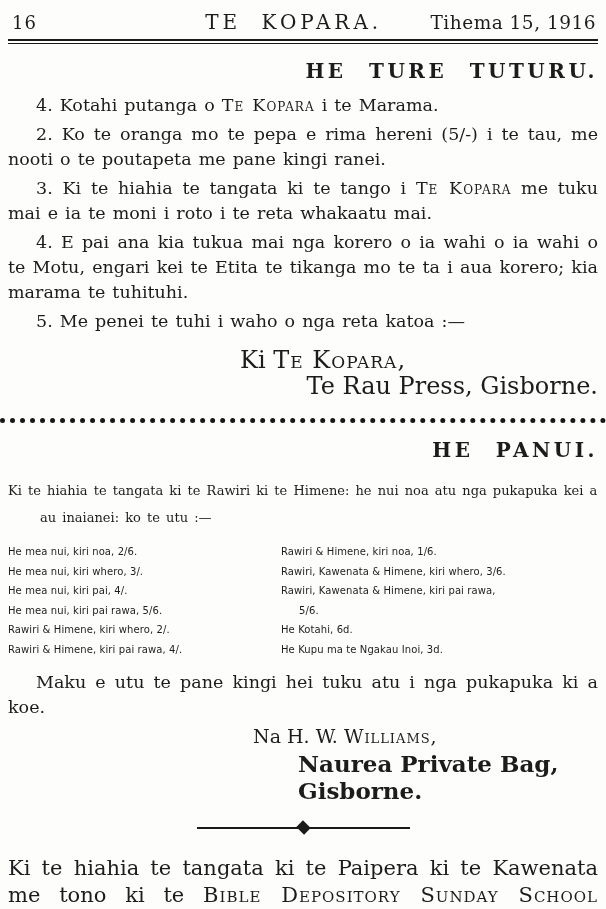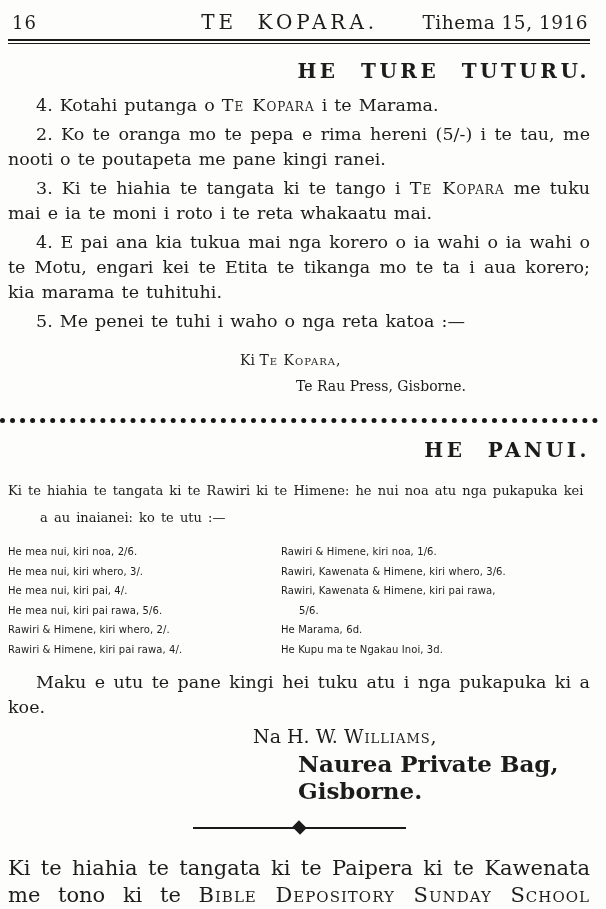--- a/index.html
+++ b/index.html
@@ -8,21 +8,21 @@
     width: 606px;
     height: 909px;
     overflow: hidden;
     font-family: "DejaVu Serif", "Liberation Serif", serif;
     color: #1c1c1c;
     background: #fdfdfb;
   }
   .page {
     width: 606px;
     height: 755px;
-    padding: 8px 16px 0 8px;
+    padding: 8px 8px 0 8px;
     position: relative;
   }
 
   
   .running-head {
     display: flex;
     align-items: baseline;
     justify-content: space-between;
     padding: 2px 2px 0 4px;
   }
@@ -56,23 +56,23 @@
     font-size: 17.5px;
     line-height: 25px;
     text-align: justify;
     text-indent: 28px;
     margin-top: 4px;
     word-spacing: 1.5px;
   }
   .rules-list { margin-top: 10px; }
   .sc { font-variant: small-caps; letter-spacing: 1px; }
 
-  .address-block { margin-top: 13px; font-size: 14px; line-height: 26px; }
+  .address-block { margin-top: 13px; font-size: 24px; line-height: 26px; }
   .address-line1 { padding-left: 232px; }
-  .address-line2 { padding-left: 288px; }
+  .address-line2 { padding-left: 288px; text-align: right; }
 
   
   .beaded-rule {
     margin-top: 19px;
     margin-left: -8px;
     margin-right: -8px;
     height: 0;
     border-top: 5px dotted #181818;
   }
 
@@ -180,21 +180,21 @@
       <div>He mea nui, kiri pai, 4/.</div>
       <div>He mea nui, kiri pai rawa, 5/6.</div>
       <div>Rawiri &amp; Himene, kiri whero, 2/.</div>
       <div>Rawiri &amp; Himene, kiri pai rawa, 4/.</div>
     </div>
     <div class="price-col-right">
       <div>Rawiri &amp; Himene, kiri noa, 1/6.</div>
       <div>Rawiri, Kawenata &amp; Himene, kiri whero, 3/6.</div>
       <div>Rawiri, Kawenata &amp; Himene, kiri pai rawa,</div>
       <div class="price-wrap-line">5/6.</div>
-      <div>He Marama, 6d.</div>
+      <div>He Kotahi, 6d.</div>
       <div>He Kupu ma te Ngakau Inoi, 3d.</div>
     </div>
   </div>
 
   <p class="body-par postage-par">Maku e utu te pane kingi hei tuku atu i nga pukapuka ki a koe.</p>
 
   <div class="signature-line"><span>Na H. W. </span><span class="sc">Williams</span><span>,</span></div>
   <div class="signature-address">Naurea Private Bag, Gisborne.</div>
 
   <div class="diamond-divider">

